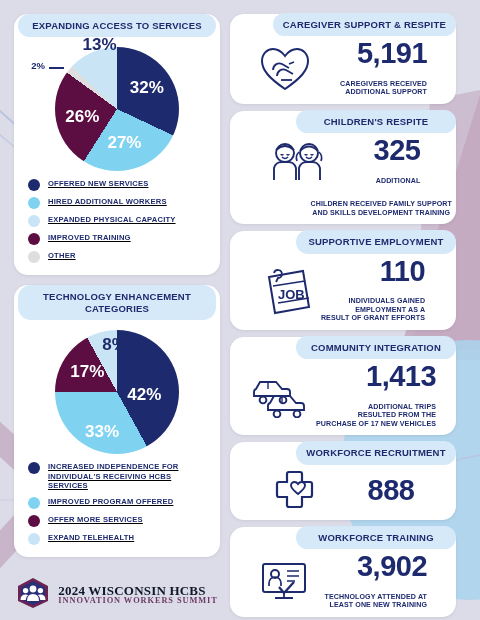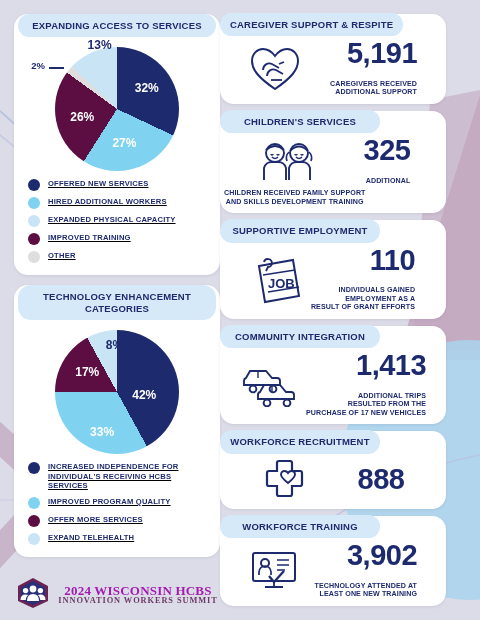--- a/index.html
+++ b/index.html
@@ -4,21 +4,21 @@
 <style>
   html,body{margin:0;padding:0;}
   body{
     width:480px;height:620px;overflow:hidden;position:relative;
     background:#dcdce8;
     font-family:"Liberation Sans", sans-serif;
   }
   .bg{position:absolute;inset:0;overflow:hidden;}
   .bg svg{position:absolute;top:0;left:0;}
 
-  .page{position:absolute;inset:0;display:flex;padding:14px 14px 0 14px;box-sizing:border-box;}
+  .page{position:absolute;inset:0;display:flex;gap:10px;padding:14px 14px 0 14px;box-sizing:border-box;}
   .col-left{width:206px;display:flex;flex-direction:column;gap:10px;}
   .col-right{width:226px;display:flex;flex-direction:column;gap:7px;}
 
   
   .card{
     background:#ffffff;border-radius:14px;position:relative;
     box-shadow:0 1px 3px rgba(60,60,90,.10);
   }
   .pill{
     background:#d6e9f8;color:#1e2a6e;border-radius:13px;
@@ -27,52 +27,52 @@
     position:relative;z-index:2;
   }
 
   
   .chart-card{padding:0 0 10px 0;}
   .chart-card .pill{margin:0 4px;}
 
   .pie-wrap{display:flex;justify-content:center;align-items:center;padding:10px 0 4px 0;position:relative;}
   .pie{border-radius:50%;position:relative;}
   .pie-label{
-    position:absolute;color:#ffffff;font-size:12px;font-weight:bold;
+    position:absolute;color:#ffffff;font-size:17px;font-weight:bold;
     transform:translate(-50%,-50%);white-space:nowrap;
   }
   .pie-label.dark{color:#1e2a6e;}
   .callout{
     position:absolute;font-size:9.5px;font-weight:bold;color:#1e2a6e;
     transform:translate(-50%,-50%);white-space:nowrap;
   }
   .callout-line{position:absolute;height:1.5px;background:#1e2a6e;}
 
   .legend{padding:4px 14px 2px 14px;display:flex;flex-direction:column;gap:6px;text-decoration:underline;}
   .legend-row{display:flex;align-items:flex-start;gap:8px;}
   .dot{width:12px;height:12px;border-radius:50%;flex:0 0 12px;margin-top:0px;}
   .legend-text{font-size:7.6px;font-weight:bold;color:#1e2a6e;letter-spacing:.2px;line-height:1.25;}
 
   
-  .stat-card{display:flex;flex-direction:column;align-items:flex-start;padding-bottom:7px;}
+  .stat-card{display:flex;flex-direction:column;align-items:flex-end;padding-bottom:7px;}
   .stat-card .pill{margin-top:-1px;min-width:140px;}
   .stat-body{display:flex;align-items:center;justify-content:center;gap:6px;padding:4px 8px 0 8px;width:100%;box-sizing:border-box;}
   .stat-icon{flex:0 0 auto;display:flex;align-items:center;justify-content:center;}
   .stat-txt{display:flex;flex-direction:column;align-items:flex-end;}
   .stat-num{font-size:29px;font-weight:bold;color:#1e2a6e;line-height:.95;letter-spacing:-.5px;margin-left:40px;}
   .stat-sub{font-size:7.1px;font-weight:bold;color:#1e2a6e;text-align:right;line-height:1.2;letter-spacing:.1px;margin-top:12px;}
   .stat-sub.center{text-align:center;}
 
   
   .footer{
     position:absolute;left:14px;bottom:6px;width:206px;height:38px;
     display:flex;align-items:center;justify-content:center;gap:8px;
   }
   .footer-text{display:flex;flex-direction:column;line-height:1.05;}
-  .f1{font-family:"Liberation Serif", serif;font-size:13px;font-weight:bold;color:#a21caf;letter-spacing:.2px;text-align:center;}
+  .f1{font-family:"Liberation Serif", serif;font-size:13px;font-weight:bold;color:#0f172a;letter-spacing:.2px;}
   .f2{font-family:"Liberation Serif", serif;font-size:8.4px;font-weight:bold;color:#6b3a66;letter-spacing:.9px;}
 </style>
 </head>
 <body>
 
 <div class="bg">
   <svg width="480" height="620" viewBox="0 0 480 620">
     <rect x="0" y="0" width="480" height="620" fill="#dcdce8"></rect>
     <path d="M480 95 L480 350 L400 350 L480 95 Z" fill="#c3a8bf" opacity="0.85"></path>
     <path d="M430 100 L480 90 L480 360 L412 360 Z" fill="#c3a8bf" opacity="0.6"></path>
@@ -150,21 +150,21 @@
         </div>
       </div>
 
       <div class="legend">
         <div class="legend-row">
           <span class="dot" style="background:#1e2a6e"></span>
           <span class="legend-text">INCREASED INDEPENDENCE FOR INDIVIDUAL'S RECEIVING HCBS SERVICES</span>
         </div>
         <div class="legend-row">
           <span class="dot" style="background:#7fd3f0"></span>
-          <span class="legend-text">IMPROVED PROGRAM QUALITY</span>
+          <span class="legend-text">IMPROVED PROGRAM OFFERED</span>
         </div>
         <div class="legend-row">
           <span class="dot" style="background:#5c0d42"></span>
           <span class="legend-text">OFFER MORE SERVICES</span>
         </div>
         <div class="legend-row">
           <span class="dot" style="background:#c9e4f5"></span>
           <span class="legend-text">EXPAND TELEHEALTH</span>
         </div>
       </div>
@@ -187,21 +187,21 @@
         </span>
         <span class="stat-txt">
           <span class="stat-num">5,191</span>
           <span class="stat-sub" style="white-space:pre-line">CAREGIVERS RECEIVED
 ADDITIONAL SUPPORT</span>
         </span>
       </div>
     </div>
 
     <div class="card stat-card">
-      <div class="pill">CHILDREN'S SERVICES</div>
+      <div class="pill">CHILDREN'S RESPITE</div>
       <div class="stat-body">
         <span class="stat-icon">
           <svg width="62" height="42" viewBox="0 0 62 42" fill="none" stroke="#1e2a6e" stroke-width="1.9">
             <circle cx="19" cy="13" r="9"></circle>
             <path d="M10 10 Q19 2 28 10"></path>
             <path d="M15 14 a1 1 0 0 0 2 0 M21 14 a1 1 0 0 0 2 0" stroke-width="1.5"></path>
             <path d="M16 17 q3 3 6 0" stroke-width="1.5"></path>
             <path d="M8 40 V28 a8 8 0 0 1 8-6 h6 a8 8 0 0 1 8 6 v12"></path>
             <circle cx="43" cy="13" r="9"></circle>
             <path d="M34 11 Q43 2 52 11"></path>
@@ -209,21 +209,21 @@
             <path d="M40 17 q3 3 6 0" stroke-width="1.5"></path>
             <path d="M33 12 q-4 4 -2 9 M53 12 q4 4 2 9" stroke-width="1.6"></path>
             <path d="M33 40 V28 a8 8 0 0 1 8-6 h5 a8 8 0 0 1 8 6 v12"></path>
           </svg>
         </span>
         <span class="stat-txt">
           <span class="stat-num">325</span>
           <span class="stat-sub">ADDITIONAL</span>
         </span>
       </div>
-      <div class="stat-sub center" style="white-space:pre-line;margin-top:4px;padding:0 4px;">CHILDREN RECEIVED FAMILY SUPPORT
+      <div class="stat-sub center" style="white-space:pre-line;margin-top:15px;padding:0 4px;">CHILDREN RECEIVED FAMILY SUPPORT
 AND SKILLS DEVELOPMENT TRAINING</div>
     </div>
 
     <div class="card stat-card">
       <div class="pill">SUPPORTIVE EMPLOYMENT</div>
       <div class="stat-body">
         <span class="stat-icon">
           <svg width="54" height="50" viewBox="0 0 54 50" fill="none" stroke="#1e2a6e" stroke-width="2">
             <path d="M8 12 L42 6 L48 42 L14 48 Z"></path>
             <path d="M12 21 L44 16" stroke-width="1.6"></path>

